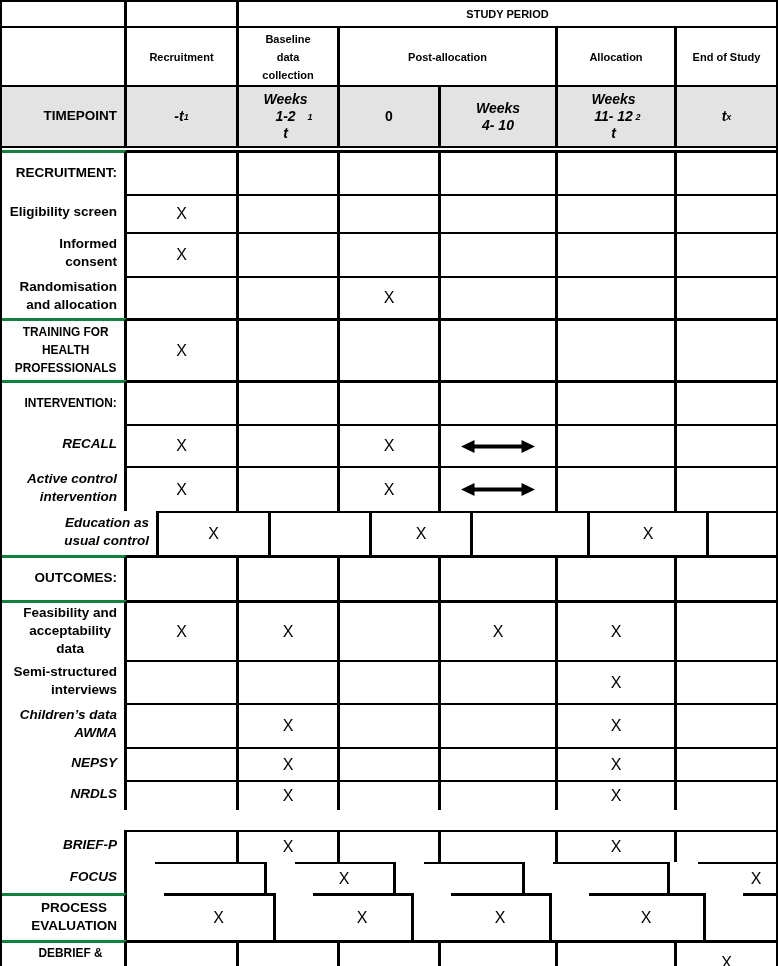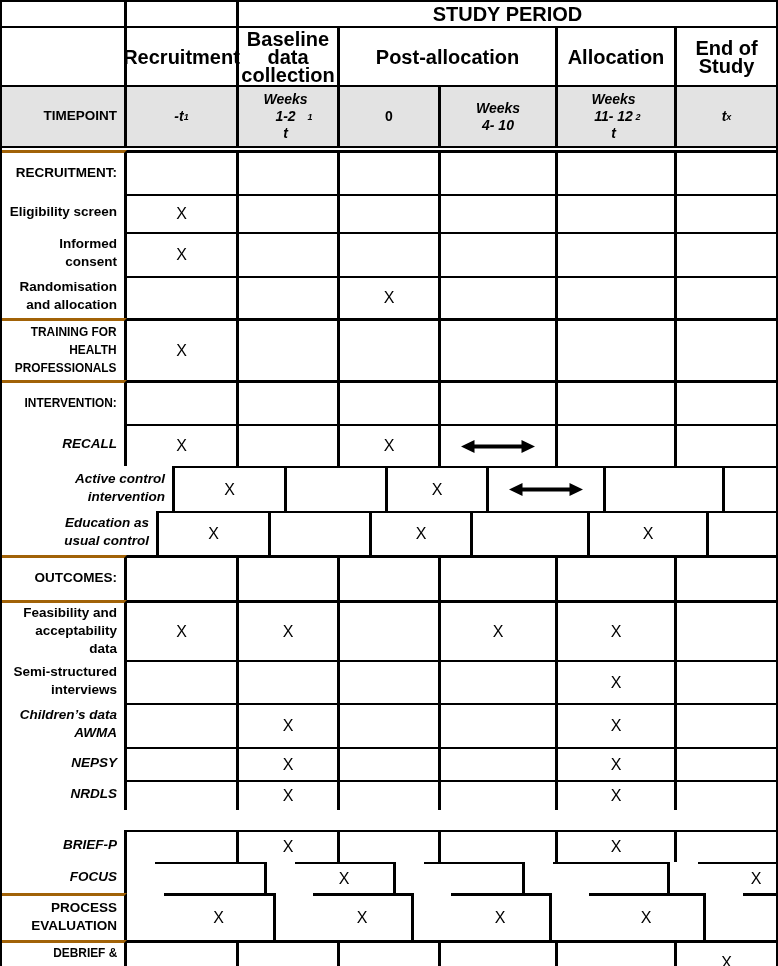--- a/index.html
+++ b/index.html
@@ -24,21 +24,21 @@
     justify-content:center;
     text-align:center;
     white-space:pre-line;
     overflow:visible;
   }
   .cell.last{border-right:none;}
   .span-rest{grid-column:3 / 8;}
   .span2{grid-column:span 2;}
   
   .hb{border-bottom:2px solid #000;}
-  .hdr{font-weight:bold;font-size:20px;line-height:18px;}
+  .hdr{font-weight:bold;font-size:11px;line-height:18px;}
   
   .tp{
     background:#e3e3e3;
     font-weight:bold;
     font-style:italic;
     font-size:14px;
     line-height:17px;
   }
   .tp.up{font-style:normal;}
   .tp sub{font-size:9px;line-height:0;}
@@ -55,21 +55,21 @@
     line-height:18px;
     padding:0 7px 2px 1px;
   }
   .lbl .t{display:inline-block;}
   .lbl .t.narrow{transform:scaleX(.88);transform-origin:100% 50%;}
   .italic{font-style:italic;}
   
   .brow .cell{border-top:2px solid #000;}
   .brow .lbl{border-top:none;}
   .brow.section .cell{border-top:3px solid #000;}
-  .brow.section .lbl{border-top:3px solid #a16207;}
+  .brow.section .lbl{border-top:3px solid #15803d;text-align:center;}
   .mark{font-size:16px;font-weight:400;line-height:1;}
   .hdiv{height:2px;background:#fff;}
   .arrow-svg{display:block;}
 </style>
 </head>
 <body>
 
 <div class="tbl">
 
   <div class="row" style="min-height:26px">
@@ -164,21 +164,21 @@
         <div class="cell lbl italic"><span class="t">RECALL</span></div>
         <div class="cell mark">X</div>
         <div class="cell mark"></div>
         <div class="cell mark">X</div>
         <div class="cell mark"><svg class="arrow-svg" width="74" height="15" viewBox="0 0 74 15" xmlns="http://www.w3.org/2000/svg">
             <path fill="#000" d="M0 7.5 L13.5 1 L13.5 5.4 L60.5 5.4 L60.5 1 L74 7.5 L60.5 14 L60.5 9.6 L13.5 9.6 L13.5 14 Z"></path>
           </svg></div>
         <div class="cell mark"></div>
         <div class="cell mark last"></div>
       </div>
-      <div class="row brow" style="min-height: 45px; margin-left: 48px;">
+      <div class="row brow" style="min-height: 45px;">
         <div class="cell lbl italic"><span class="t">Active control
 intervention</span></div>
         <div class="cell mark">X</div>
         <div class="cell mark"></div>
         <div class="cell mark">X</div>
         <div class="cell mark"><svg class="arrow-svg" width="74" height="15" viewBox="0 0 74 15" xmlns="http://www.w3.org/2000/svg">
             <path fill="#000" d="M0 7.5 L13.5 1 L13.5 5.4 L60.5 5.4 L60.5 1 L74 7.5 L60.5 14 L60.5 9.6 L13.5 9.6 L13.5 14 Z"></path>
           </svg></div>
         <div class="cell mark"></div>
         <div class="cell mark last"></div>

